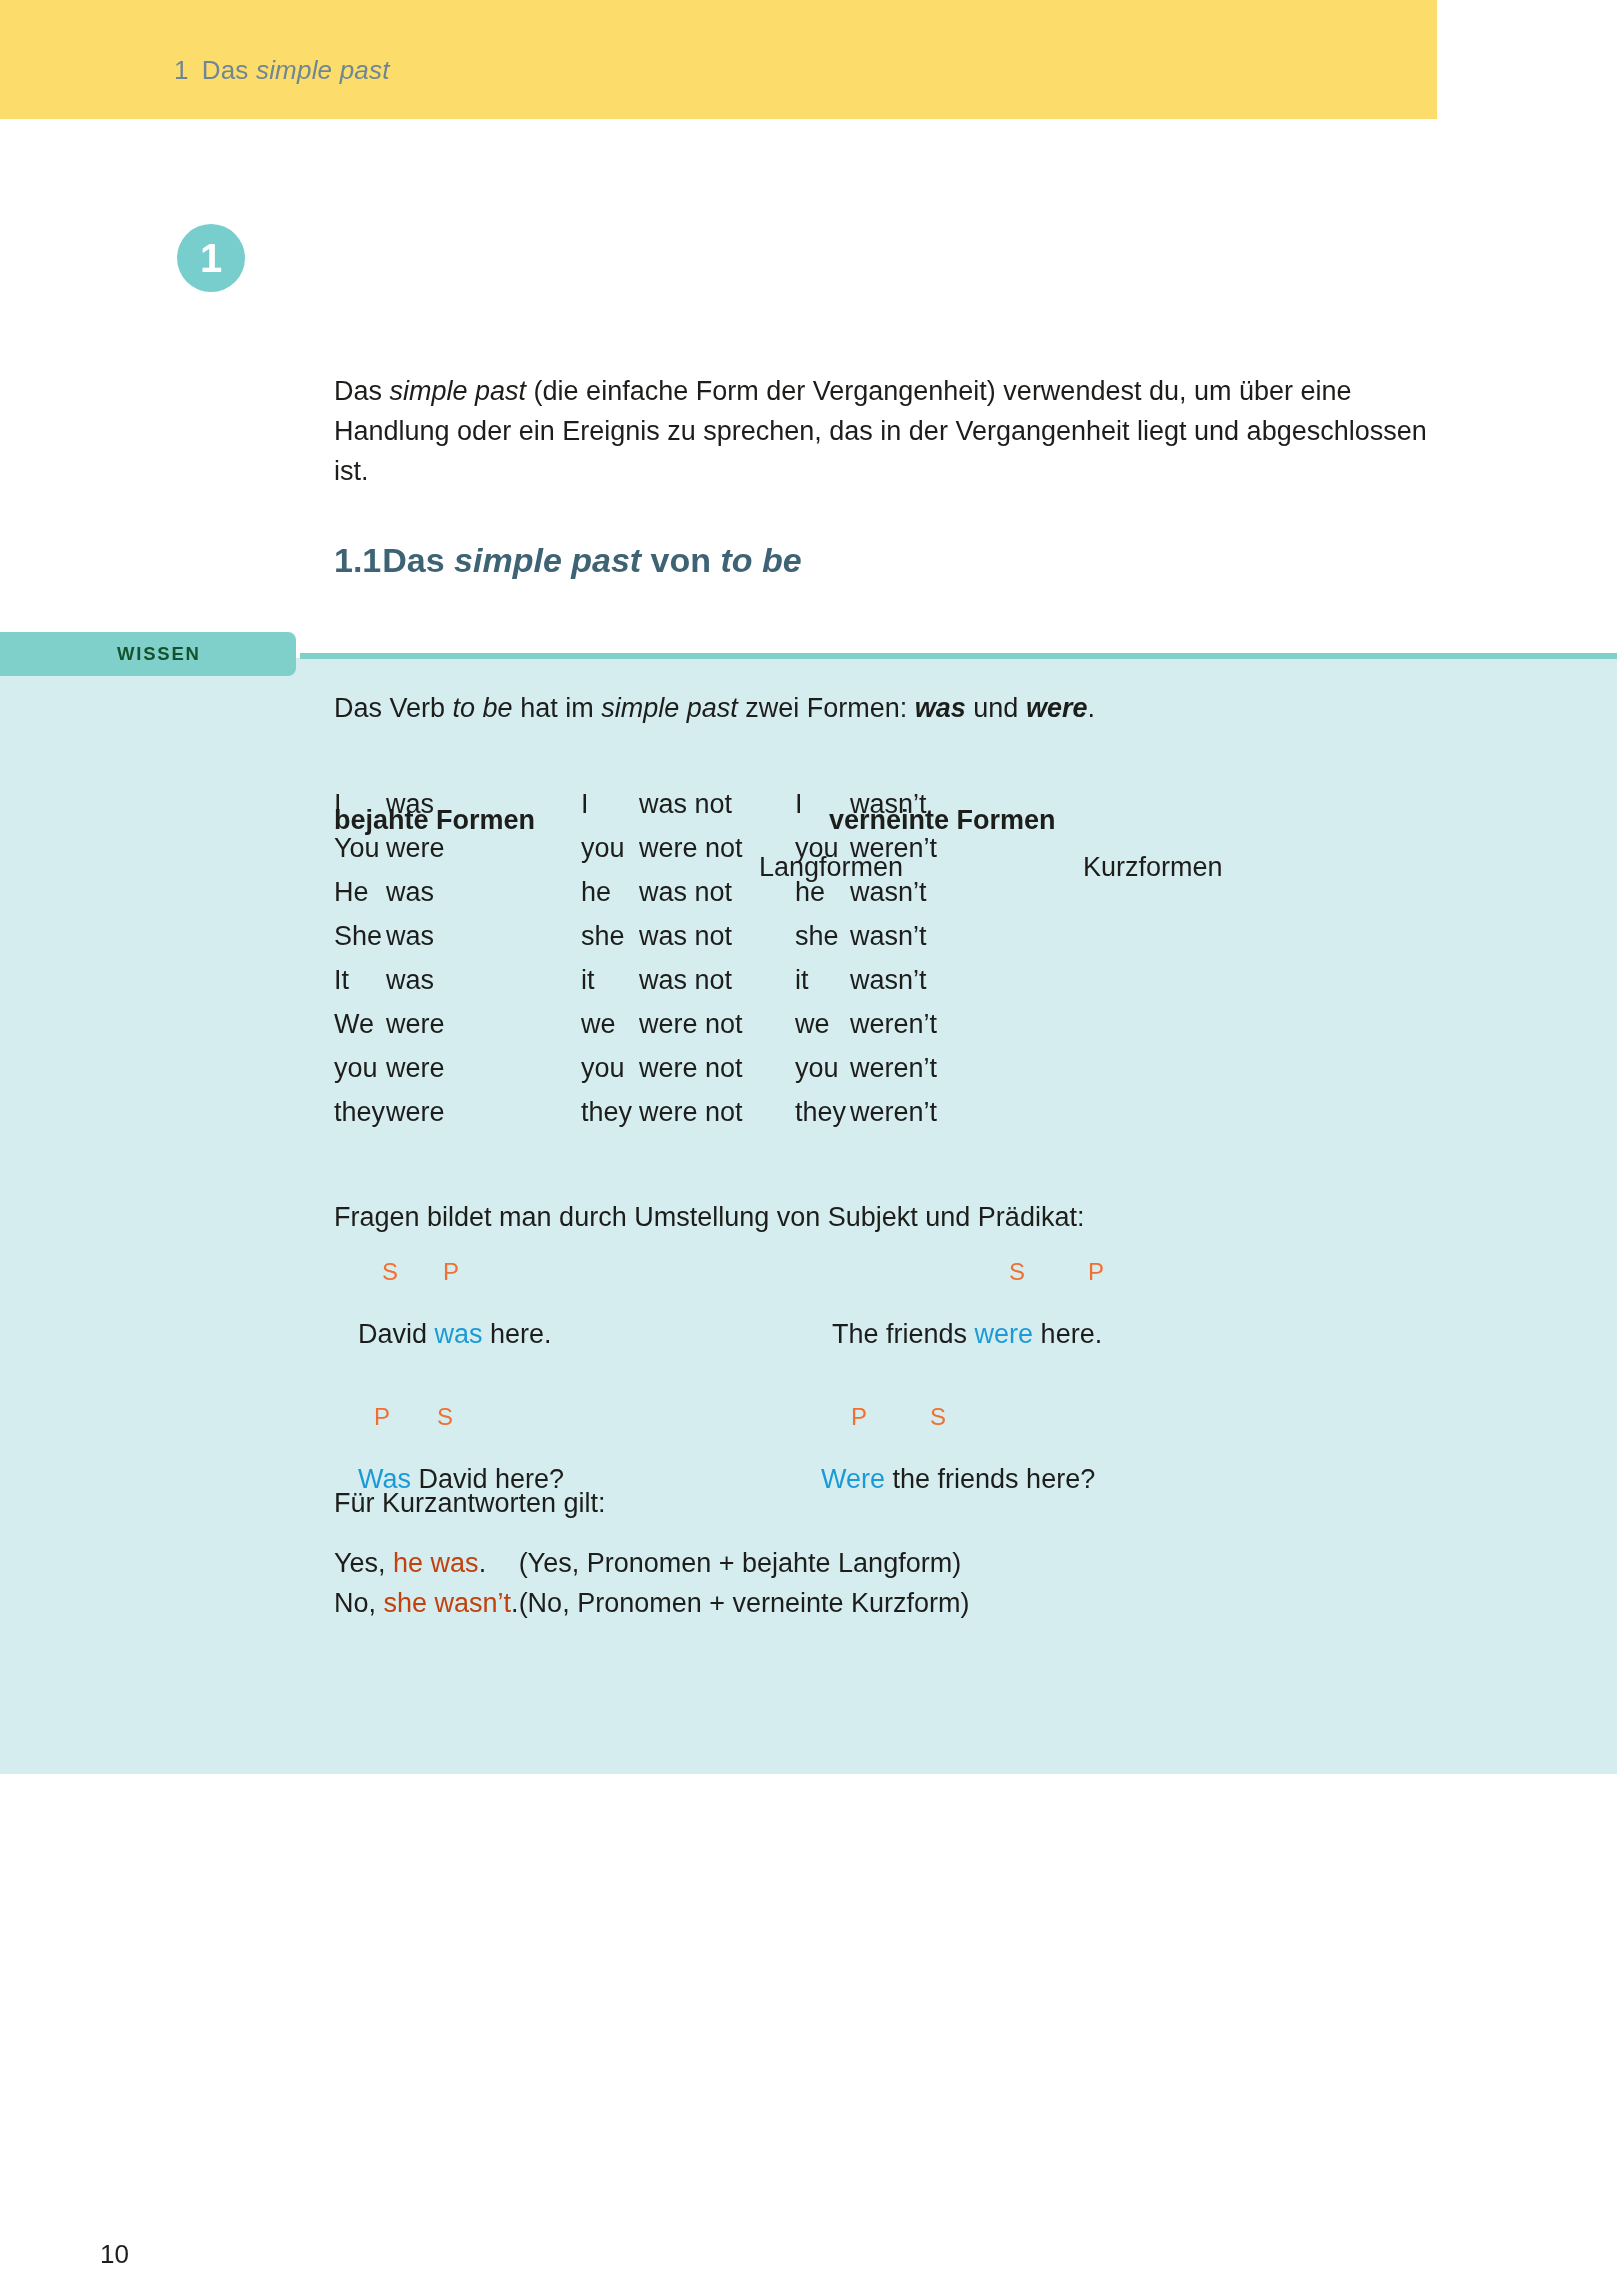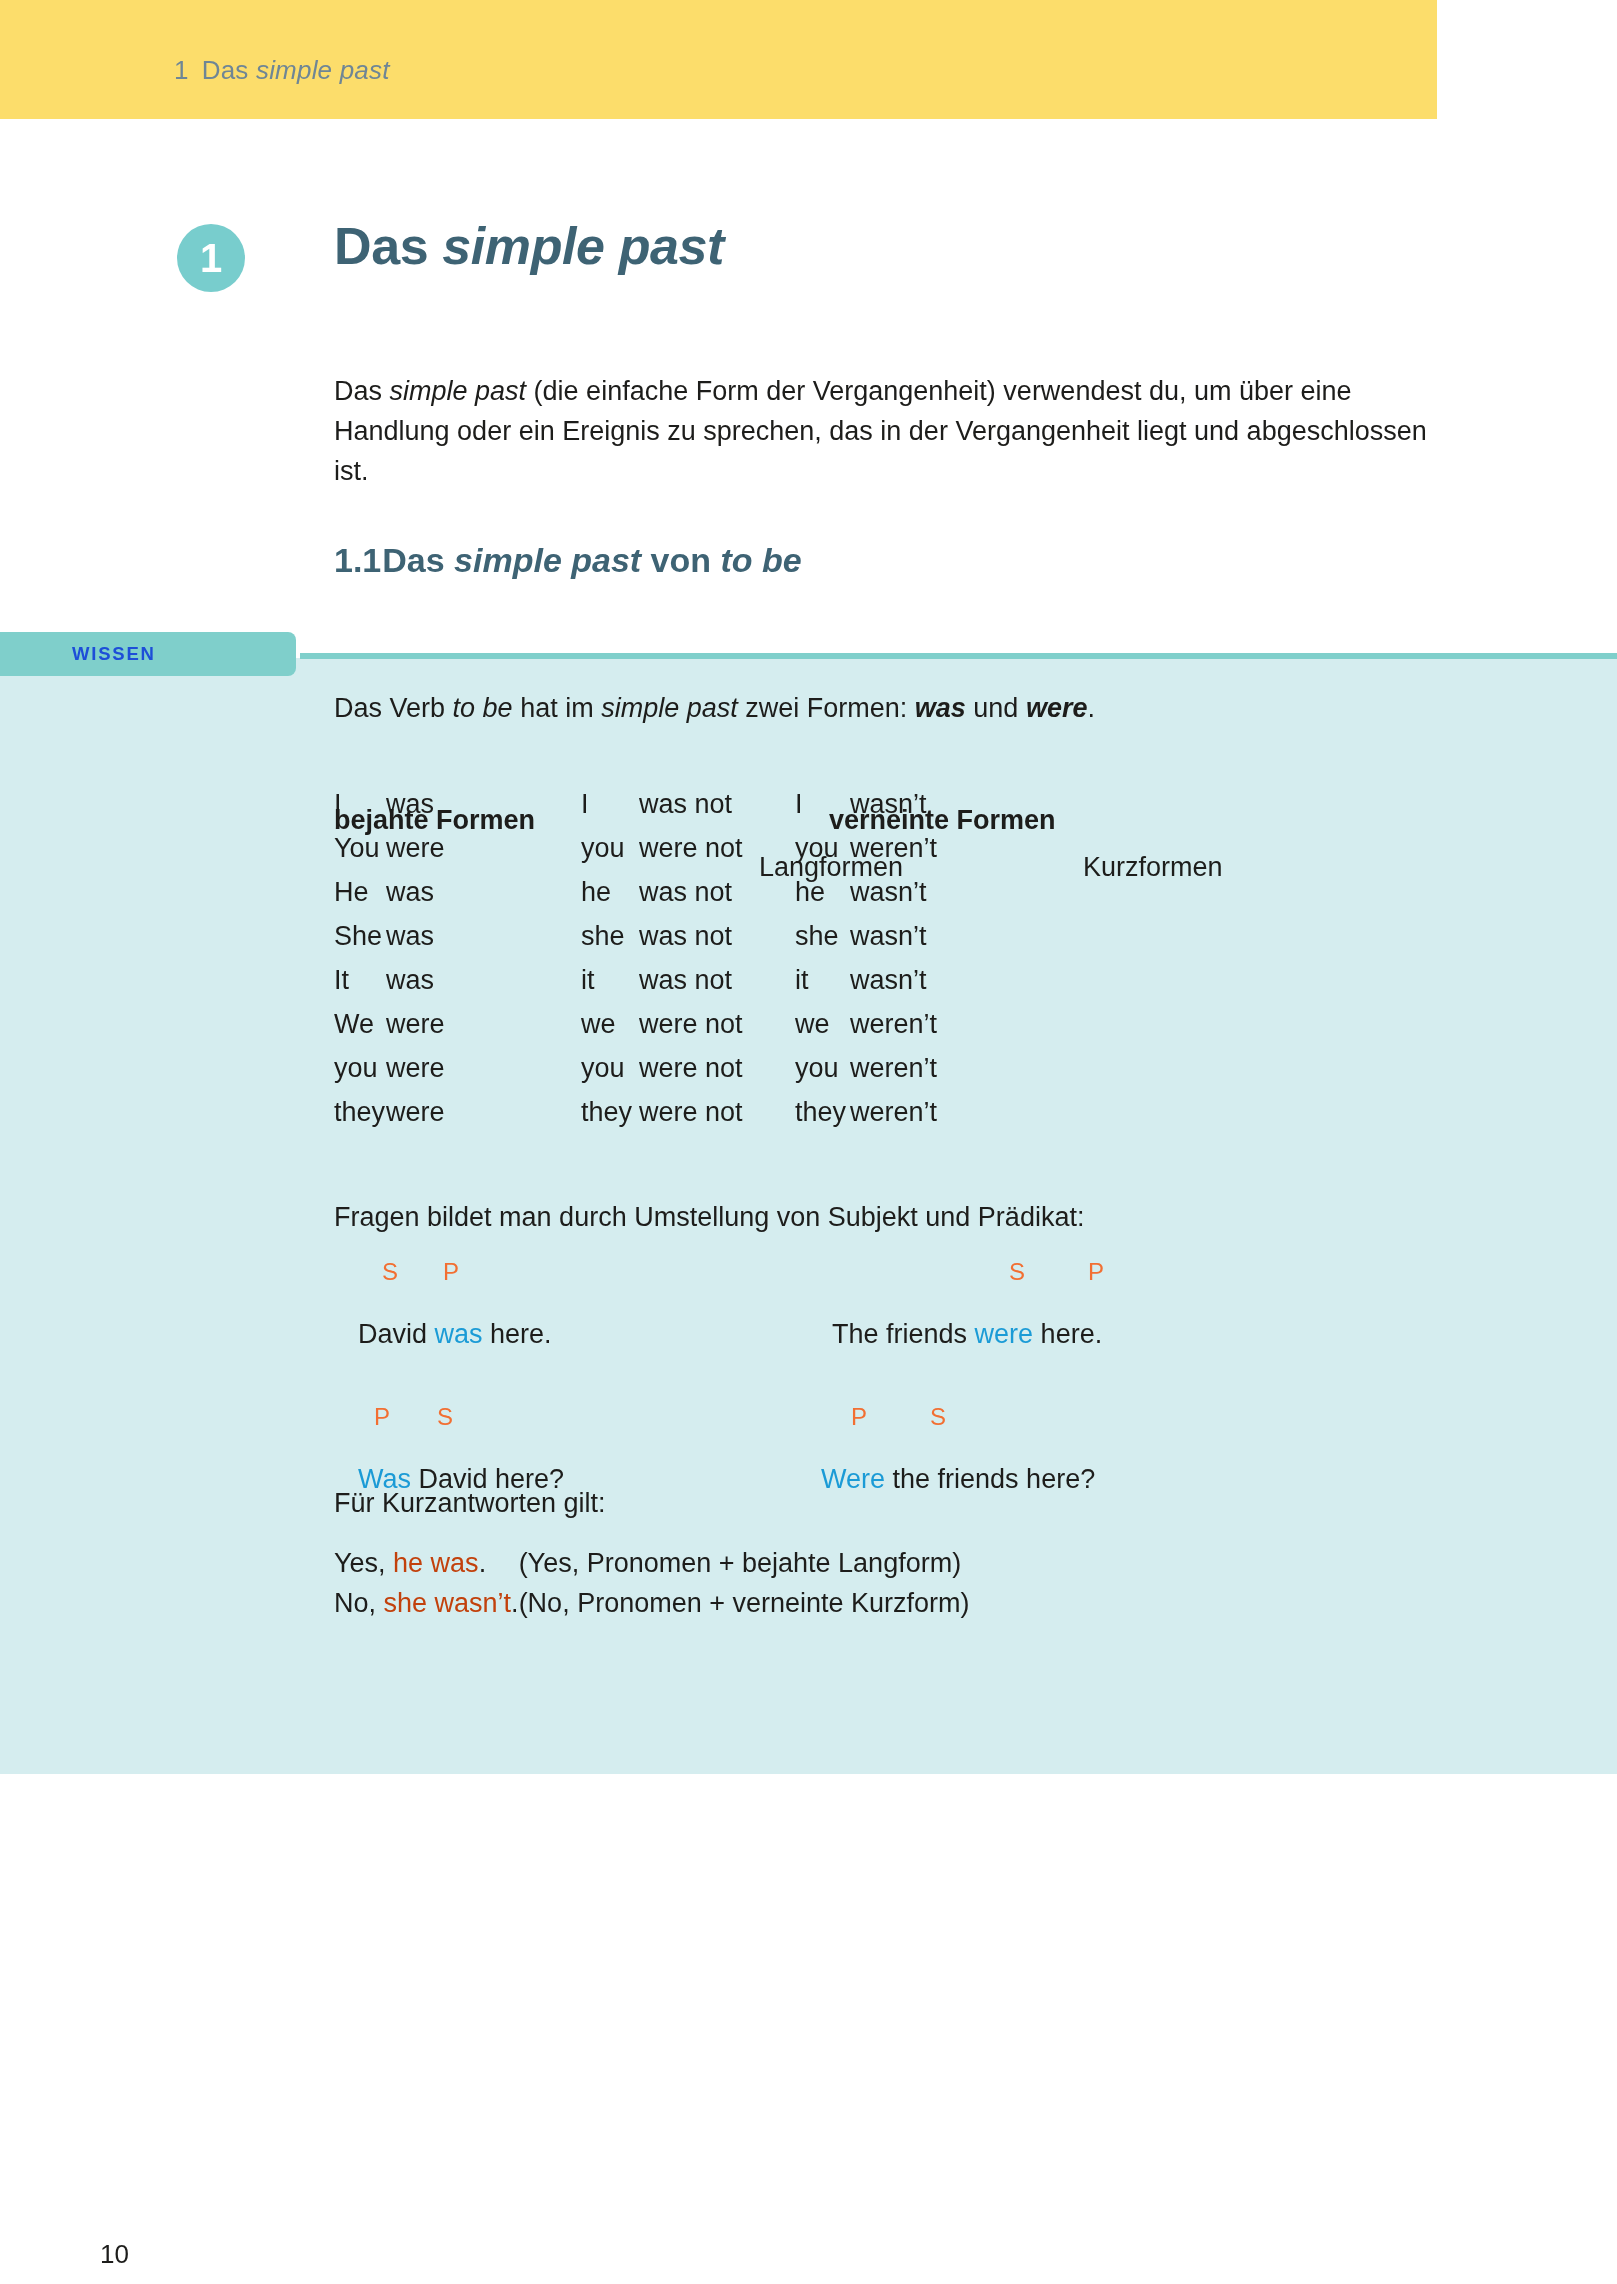--- a/index.html
+++ b/index.html
@@ -102,28 +102,28 @@
   
   .wissen-tab {
     position: absolute;
     left: 0;
     top: 632px;
     width: 296px;
     height: 44px;
     background: #7FCFCB;
     border-top-right-radius: 8px;
     border-bottom-right-radius: 8px;
-    color: #1d4ed8;
+    color: #14532d;
     font-size: 18.5px;
     font-weight: bold;
     letter-spacing: 1.8px;
     display: flex;
     align-items: center;
     box-sizing: border-box;
-    padding-left: 72px;
+    padding-left: 117px;
     z-index: 3;
   }
 
   
   .box-rule {
     position: absolute;
     left: 300px;
     top: 653px;
     right: 0;
     height: 5.6px;
@@ -264,21 +264,20 @@
 <body>
 
 <div class="running-head">
   <div class="running-head-inner">
     <span class="num">1</span><span>Das </span><span class="it">simple past</span>
   </div>
 </div>
 
 <div class="chapter">
   <div class="chapter-badge">1</div>
-  <div class="chapter-title"><span>Das </span><span class="it">simple past</span></div>
 </div>
 
 <p class="intro"><span>Das </span><span class="it">simple past</span><span> (die einfache Form der Vergangenheit) verwendest du, um über eine Handlung oder ein Ereignis zu sprechen, das in der Vergangenheit liegt und abgeschlossen ist.</span></p>
 
 <div class="section-heading"><span class="num">1.1</span><span>Das </span><span class="it">simple past</span><span> von </span><span class="it">to be</span></div>
 
 <div class="wissen-tab">WISSEN</div>
 <div class="box-rule"></div>
 
 <div class="knowledge-box">

